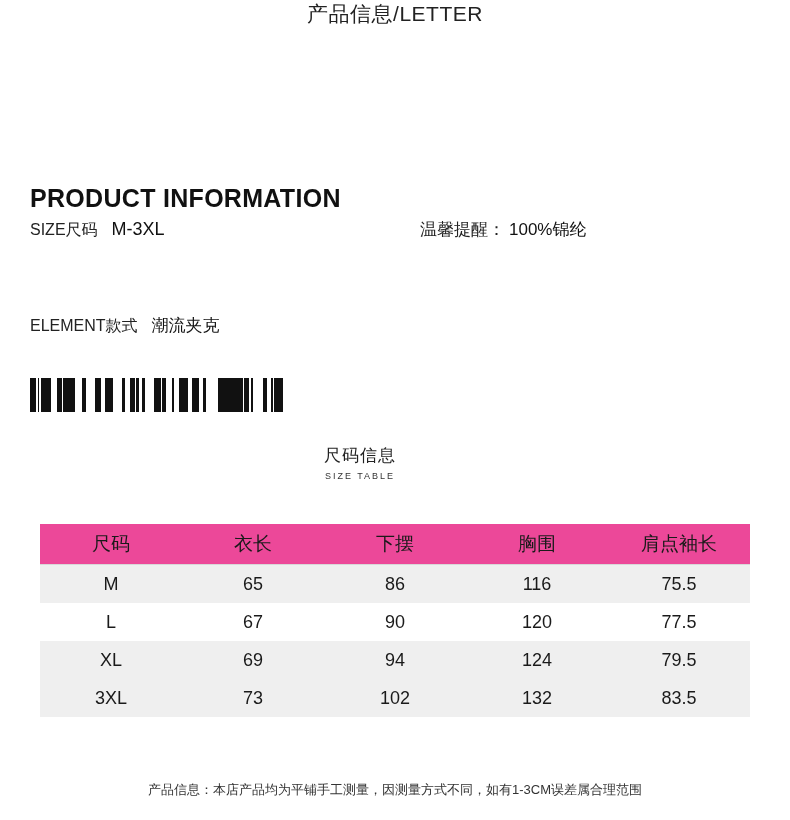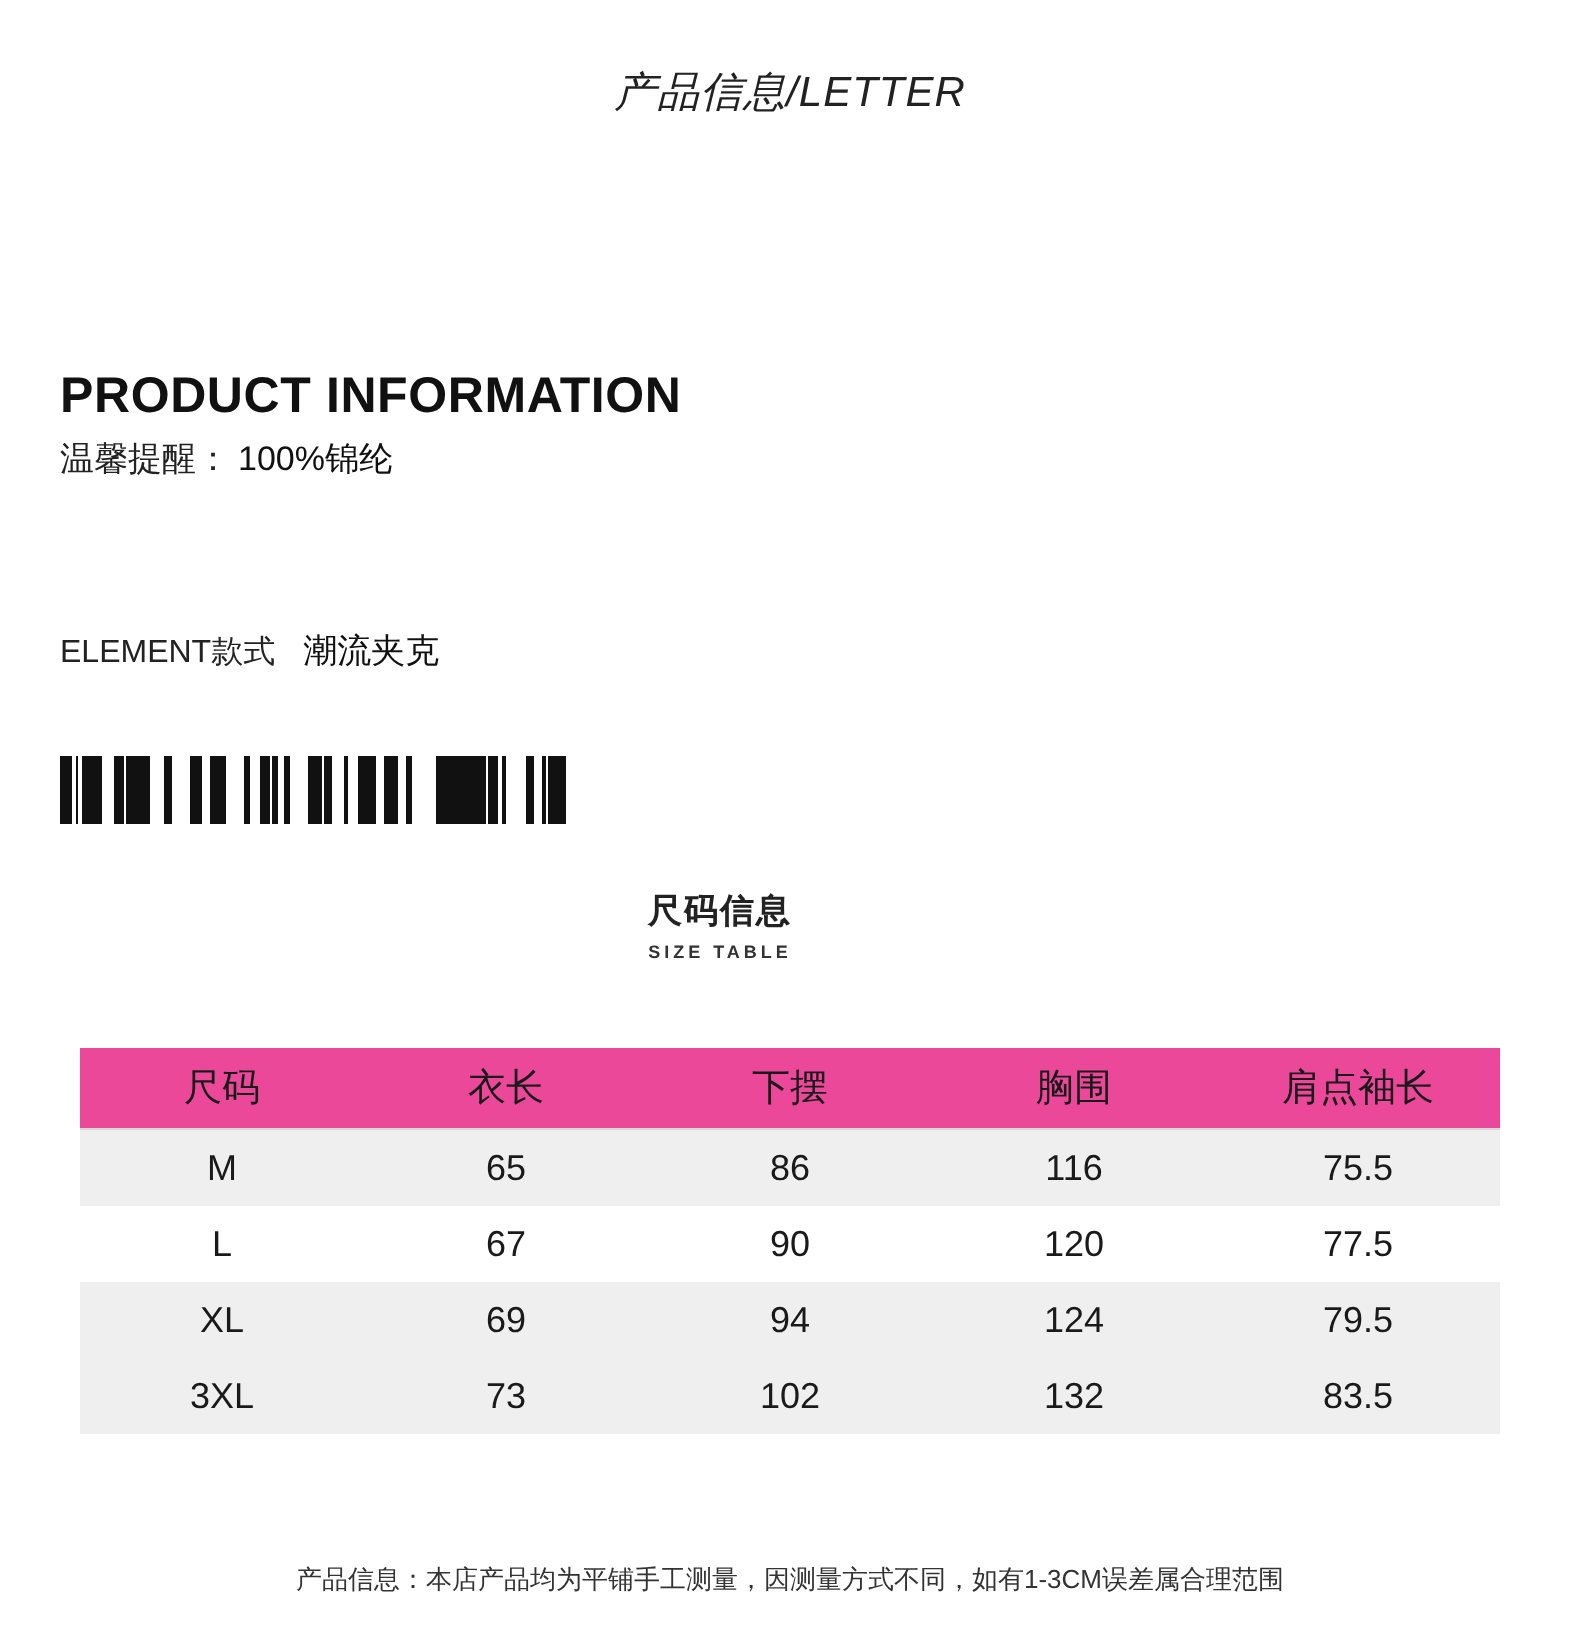--- a/index.html
+++ b/index.html
@@ -21,23 +21,21 @@
     width: 790px;
     height: 820px;
   }
 
   
   .top-title {
     text-align: center;
     font-size: 21px;
     color: #222;
     letter-spacing: 0.5px;
-    padding-top: 32px;
     font-weight: 400;
-    font-style: italic;
   }
 
   
   .product-info-heading {
     position: absolute;
     left: 30px;
     top: 184px;
     font-size: 25px;
     font-weight: bold;
     letter-spacing: 0.3px;
@@ -104,21 +102,20 @@
     height: 100%;
   }
 
   
   .size-title-block {
     position: absolute;
     top: 444px;
     left: 0;
     width: 720px;
     text-align: center;
-    font-weight: bold;
   }
   .size-title {
     font-size: 17px;
     color: #222;
     letter-spacing: 1px;
   }
   .size-subtitle {
     font-size: 9px;
     color: #333;
     letter-spacing: 2px;
@@ -180,20 +177,24 @@
 
 <div class="page">
 
   <div class="top-title">产品信息/LETTER</div>
 
   <div class="product-info-heading">PRODUCT INFORMATION</div>
 
   <div class="specs">
 
     <div class="spec-row">
+      <div class="spec-left">
+        <span class="spec-label">SIZE尺码</span>
+        <span class="spec-value">M-3XL</span>
+      </div>
       <div class="spec-right">
         <span class="spec-label">温馨提醒：</span>
         <span class="spec-value">100%锦纶</span>
       </div>
     </div>
 
     <div class="spec-row">
     </div>
 
     <div class="spec-row">

